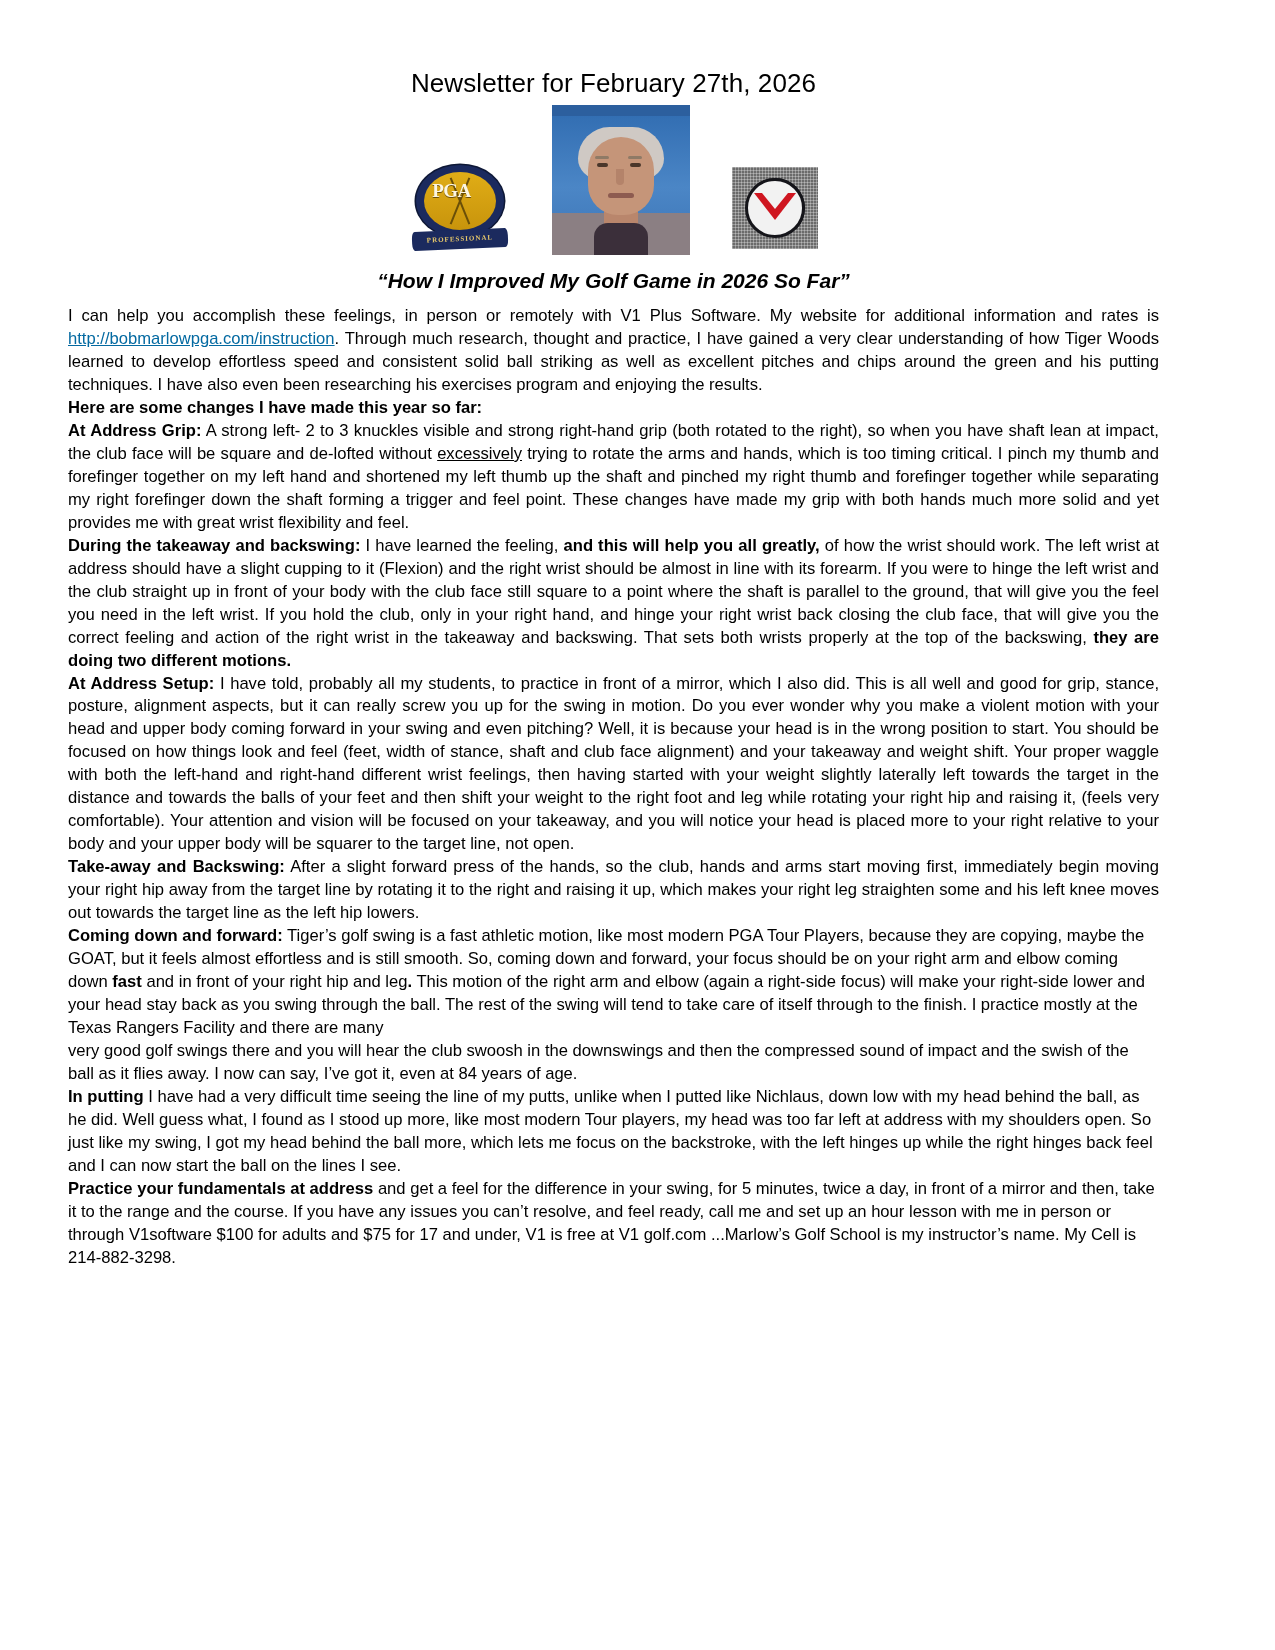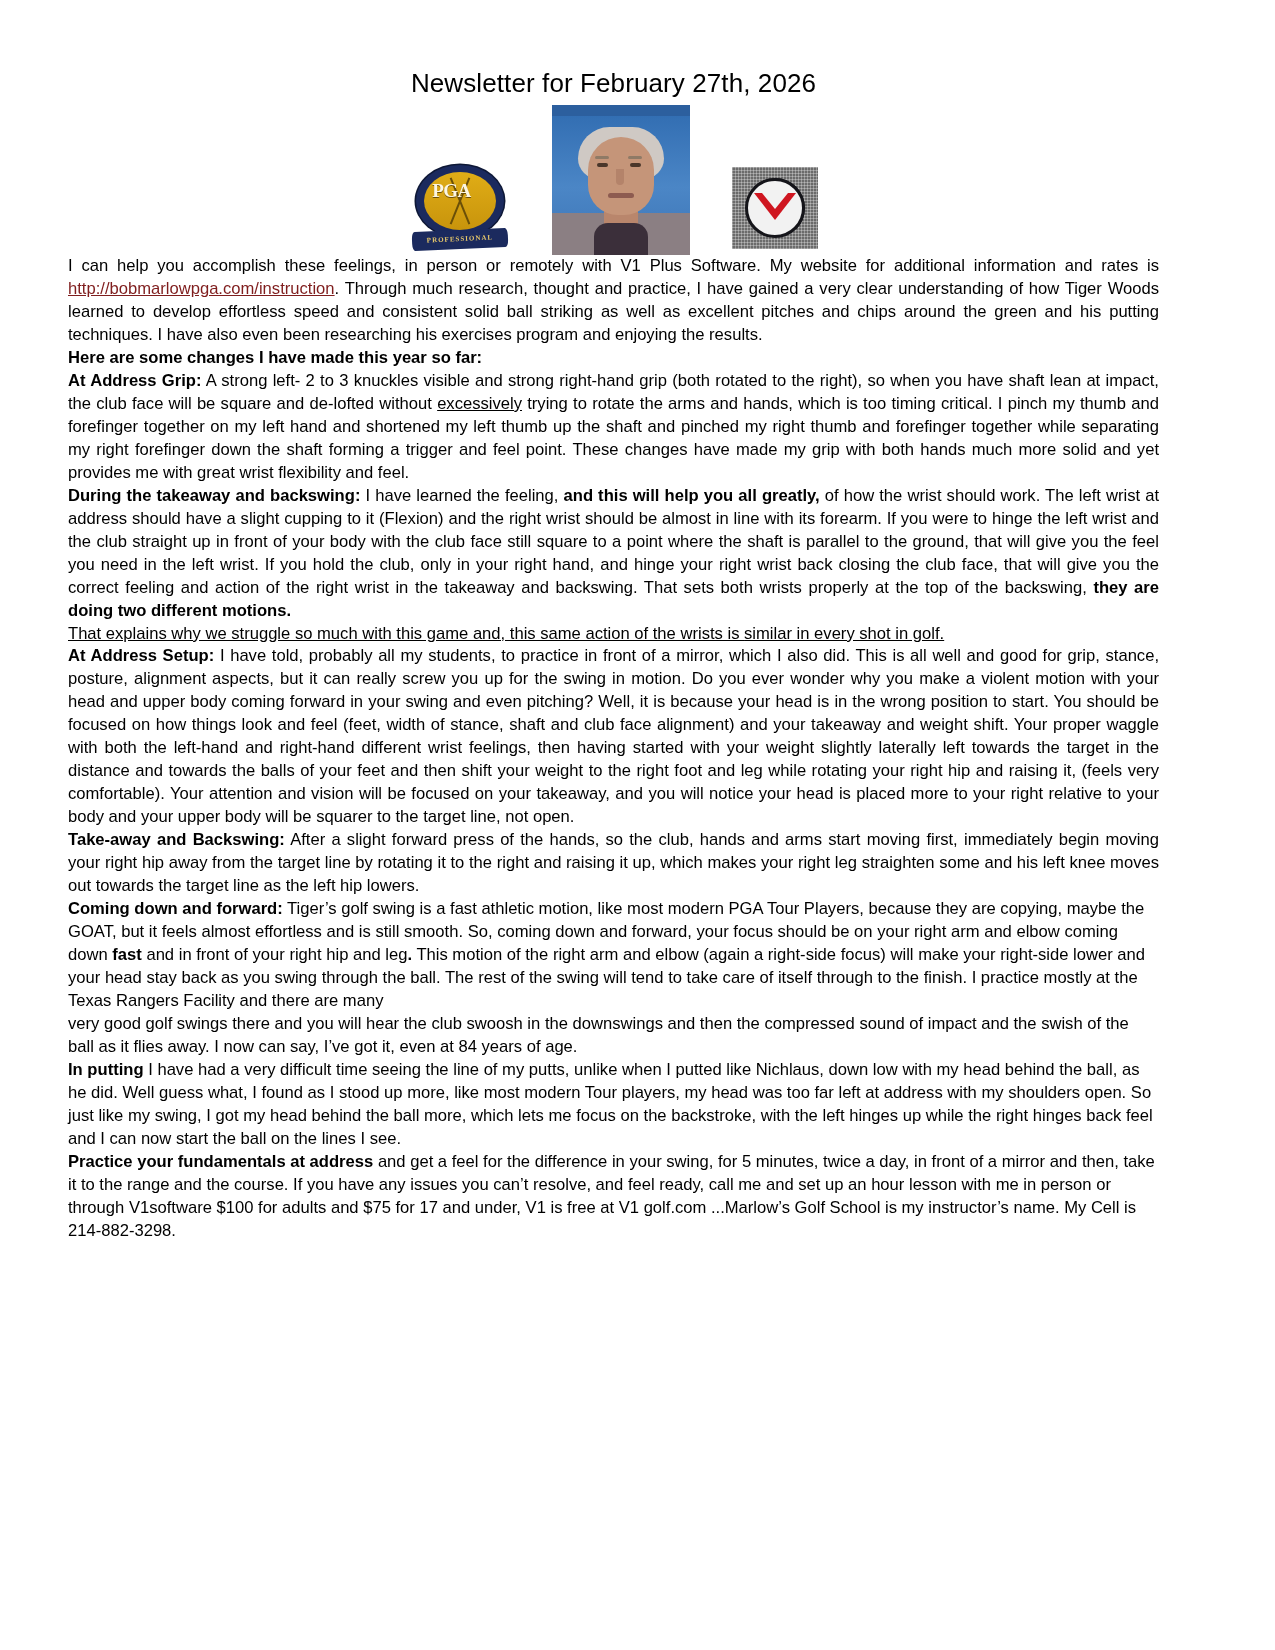--- a/index.html
+++ b/index.html
@@ -277,21 +277,21 @@
     text-justify: inter-word;
   }
   .body-copy p {
     margin: 0;
   }
   .p-left { text-align: left; }
   b, .b { font-weight: bold; }
   .u { text-decoration: underline; }
   .bu { font-weight: normal; text-decoration: underline; }
   a.weblink {
-    color: #7f1d1d;
+    color: #0369a1;
     text-decoration: underline;
   }
 </style>
 </head>
 <body>
 
 <div class="page">
 
   <h1 class="newsletter-title">Newsletter for February 27th, 2026</h1>
 
@@ -326,32 +326,32 @@
 
     <div class="v1-logo">
       <div class="v1-disc"></div>
       <div class="v1-chevron"></div>
       <div class="v1-chevron-cut"></div>
       <div class="v1-arc"></div>
     </div>
 
   </div>
 
+  <h3 class="sub-title">“How I Improved My Golf Game in 2026 So Far”</h3>
 
   <div class="body-copy">
 
     <p><span>I can help you accomplish these feelings, in person or remotely with V1 Plus Software. My website for additional information and rates is  </span><a class="weblink" href="#">http://bobmarlowpga.com/instruction</a><span>. Through much research, thought and practice, I have gained a very clear understanding of how Tiger Woods learned to develop effortless speed and consistent solid ball striking as well as excellent pitches and chips around the green and his putting techniques. I have also even been researching his exercises program and enjoying the results.</span></p>
 
     <p class="p-left"><b>Here are some changes I have made this year so far:</b></p>
 
     <p><b>At Address Grip:</b><span> A strong left- 2 to 3 knuckles visible and strong right-hand grip (both rotated to the right), so when you have shaft lean at impact, the club face will be square and de-lofted without </span><span class="bu">excessively</span><span> trying to rotate the arms and hands, which is too timing critical. I pinch my thumb and forefinger together on my left hand and shortened my left thumb up the shaft and pinched my right thumb and forefinger together while separating my right forefinger down the shaft forming a trigger and feel point. These changes have made my grip with both hands much more solid and yet provides me with great wrist flexibility and feel.</span></p>
 
     <p><b>During the takeaway and backswing:</b><span> I have learned the feeling, </span><b>and this will help you all greatly,</b><span> of how the wrist should work. The left wrist at address should have a slight cupping to it (Flexion) and the right wrist should be almost in line with its forearm. If you were to hinge the left wrist and the club straight up in front of your body with the club face still square to a point where the shaft is parallel to the ground, that will give you the feel you need in the left wrist. If you hold the club, only in your right hand, and hinge your right wrist back closing the club face, that will give you the correct feeling and action of the right wrist in the takeaway and backswing. That sets both wrists properly at the top of the backswing, </span><b>they are doing two different motions.</b></p>
 
-    <p class="p-left"><span class="u">That explains why we struggle so much with this game and, this same action of the wrists is </span><span class="bu">similar</span><span class="u"> in every shot in golf.</span></p>
 
     <p><b>At Address Setup:</b><span> I have told, probably all my students, to practice in front of a mirror, which I also did. This is all well and good for grip, stance, posture, alignment aspects, but it can really screw you up for the swing in motion. Do you ever wonder why you make a violent motion with your head and upper body coming forward in your swing and even pitching?  Well, it is because your head is in the wrong position to start. You should be focused on how things look and feel (feet, width of stance, shaft and club face alignment) and your takeaway and weight shift. Your proper waggle with both the left-hand and right-hand different wrist feelings, then having started with your weight slightly laterally left towards the target in the distance and towards the balls of your feet and then shift your weight to the right foot and leg while rotating your right hip and raising it, (feels very comfortable). Your attention and vision will be focused on your takeaway, and you will notice your head is placed more to your right relative to your body and your upper body will be squarer to the target line, not open.</span></p>
 
     <p><b>Take-away and Backswing:</b><span> After a slight forward press of the hands, so the club, hands and arms start moving first, immediately begin moving your right hip away from the target line by rotating it to the right and raising it up, which makes your right leg straighten some and his left knee moves out towards the target line as the left hip lowers.</span></p>
 
     <p class="p-left"><b>Coming down and forward:</b><span> Tiger’s golf swing is a fast athletic motion, like most modern PGA Tour Players, because they are copying, maybe the GOAT, but it feels almost effortless and is still smooth. So, coming down and forward, your focus should be on your right arm and elbow coming down </span><b>fast</b><span> and in front of your right hip and leg</span><b>.</b><span> This motion of the right arm and elbow (again a right-side focus) will make your right-side lower and your head stay back as you swing through the ball. The rest of the swing will tend to take care of itself through to the finish. I practice mostly at the Texas Rangers Facility and there are many</span><br><span> very good golf swings there and you will hear the club swoosh in the downswings and then the compressed sound of impact and the swish of the ball as it flies away. I now can say, I’ve got it, even at 84 years of age.</span></p>
 
     <p class="p-left"><b>In putting</b><span> I have had a very difficult time seeing the line of my putts, unlike when I putted like Nichlaus, down low with my head behind the ball, as he did. Well guess what, I found as I stood up more, like most modern Tour players, my head was too far left at address with my shoulders open. So just like my swing, I got my head behind the ball more, which lets me focus on the backstroke, with the left hinges up while the right hinges back feel and I can now start the ball on the lines I see.</span></p>
 
     <p class="p-left"><b>Practice your fundamentals at address</b><span> and get a feel for the difference in your swing, for 5 minutes, twice a day, in front of a mirror and then, take it to the range and the course. If you have any issues you can’t resolve, and feel ready, call me and set up an hour lesson with me in person or through V1software $100 for adults and $75 for 17 and under, V1 is free at V1 golf.com ...Marlow’s Golf School is my instructor’s name. My Cell is 214-882-3298.</span></p>

